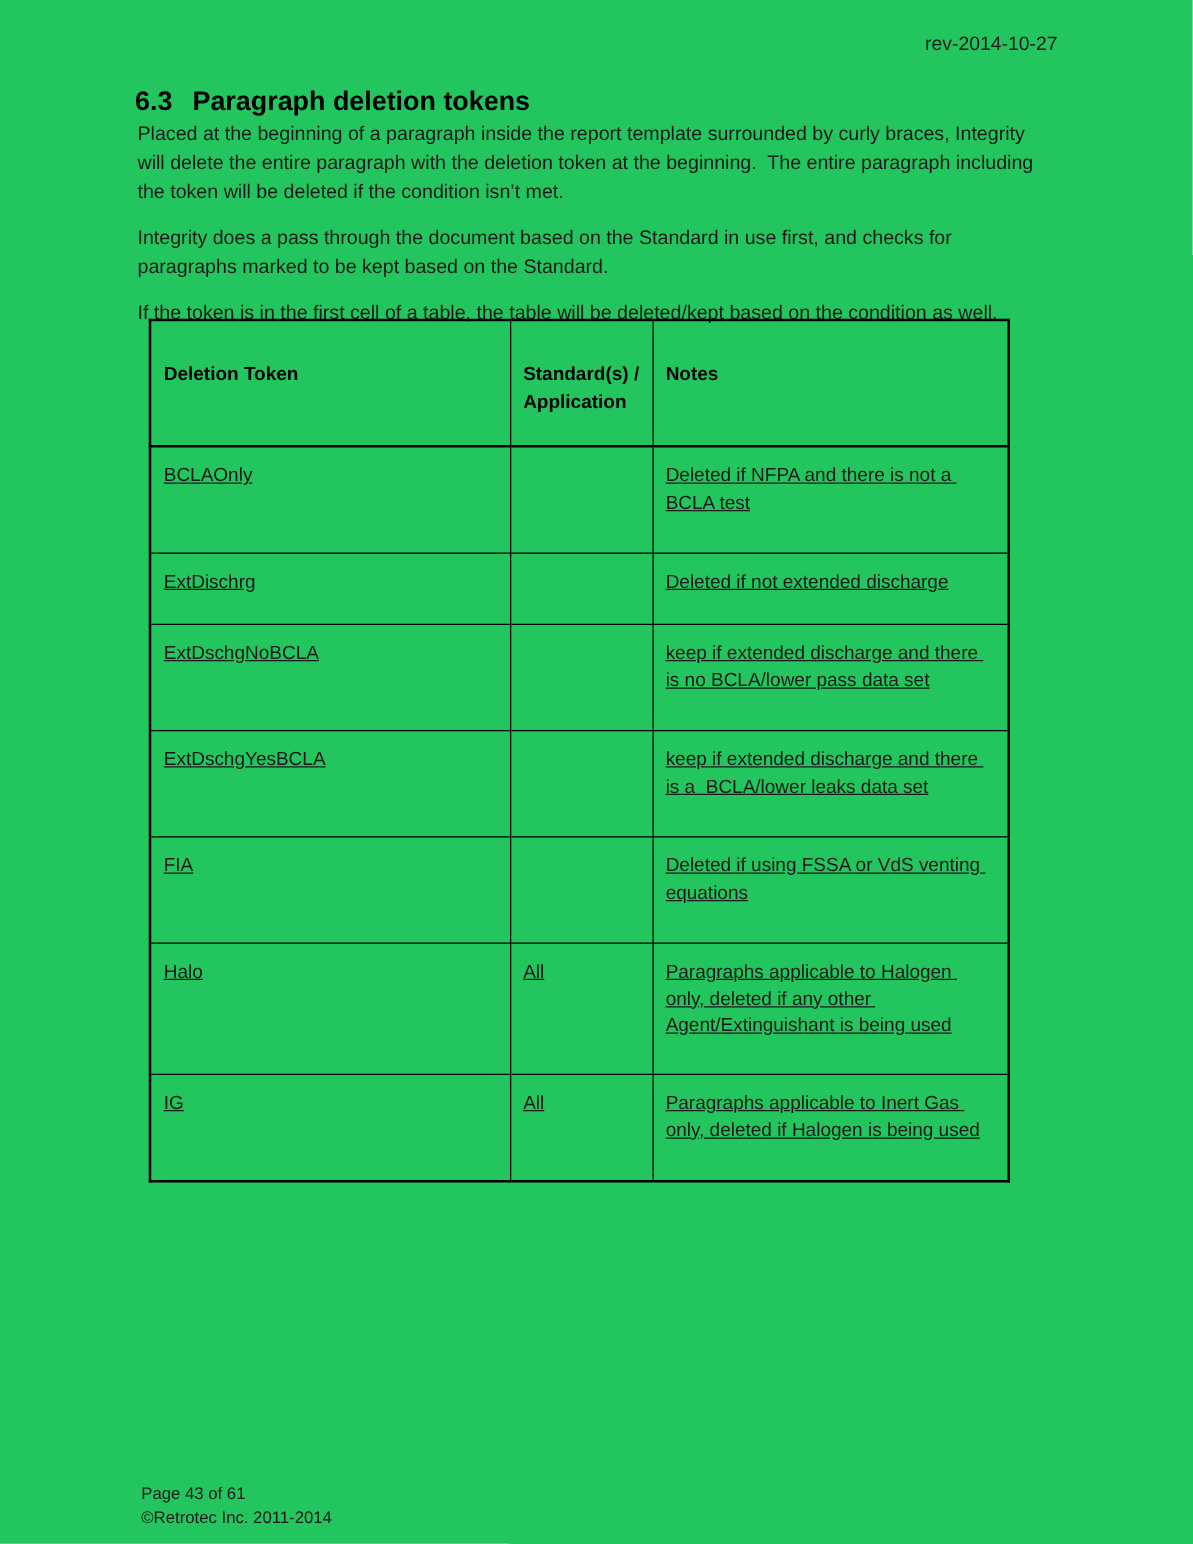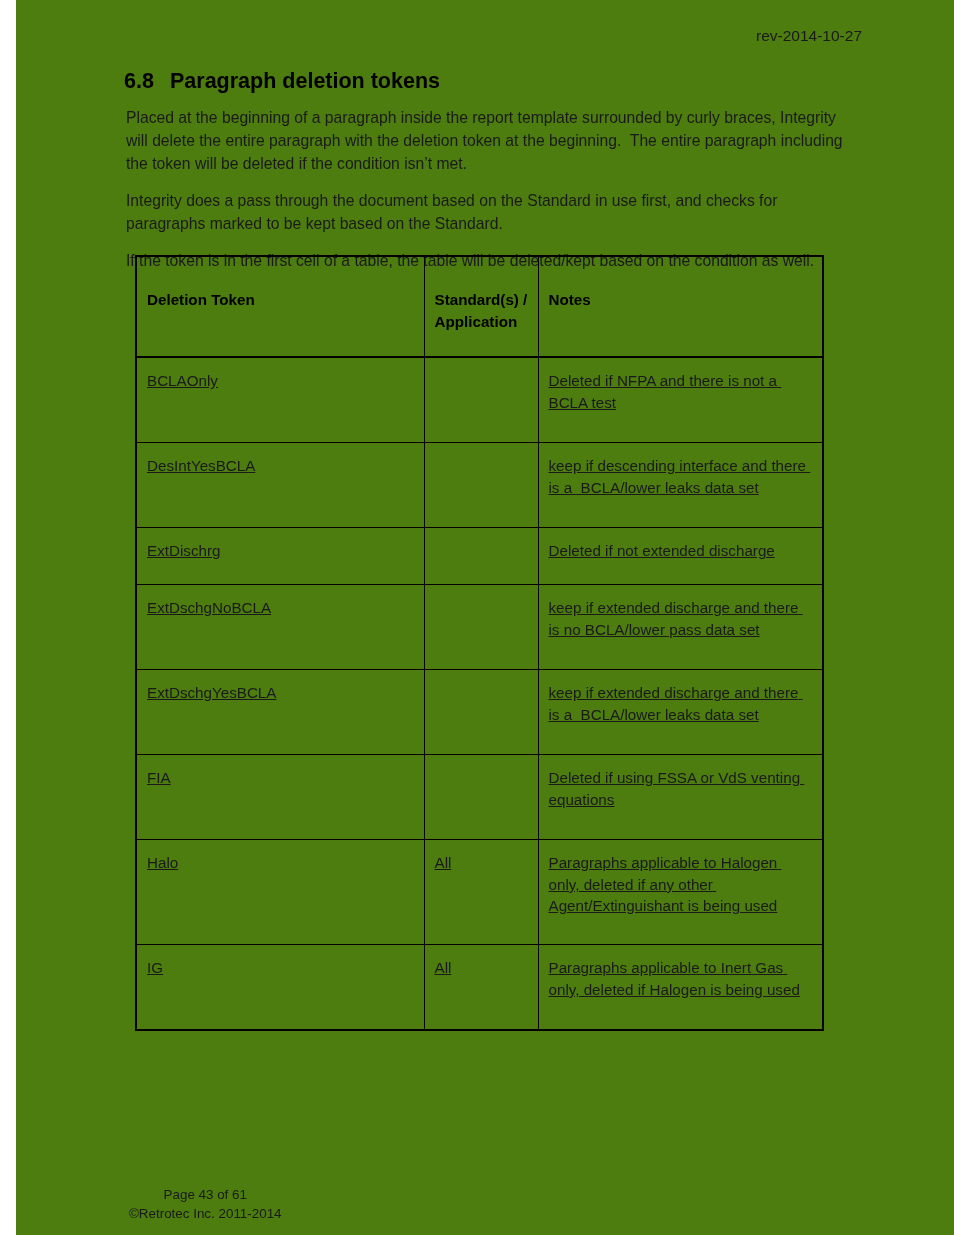--- a/index.html
+++ b/index.html
@@ -13,22 +13,21 @@
     height: 1235px;
     position: relative;
     font-family: "Liberation Sans", sans-serif;
     color: #000000;
     overflow: hidden;
   }
 
   .page {
     position: absolute;
     inset: 0;
-    background: #4d7c0f;
-    margin-left: 16px;
+    background: #22c55e;
   }
 
   
   .doc-header {
     position: absolute;
     top: 27px;
     left: 108px;
     width: 738px;
     text-align: right;
     font-size: 15.5px;
@@ -46,21 +45,21 @@
     font-weight: bold;
     line-height: 1.25;
     color: #000000;
     white-space: pre;
   }
   .section-heading .num { display: inline-block; min-width: 46px; }
 
   
   .body-block {
     position: absolute;
-    top: 106px;
+    top: 96px;
     left: 110px;
     width: 726px;
   }
   .para {
     font-size: 15.7px;
     line-height: 1.47;
     color: #1a1a1a;
     margin: 0 0 14px 0;
     text-align: left;
     white-space: pre-wrap;
@@ -113,30 +112,30 @@
 
   
   .doc-footer {
     position: absolute;
     left: 113px;
     top: 1185px;
     font-size: 13.4px;
     line-height: 1.44;
     color: #1a1a1a;
   }
-  .doc-footer div { white-space: pre; text-align: center; }
+  .doc-footer div { white-space: pre; }
 </style>
 </head>
 <body>
 
 <div class="page">
 
   <div class="doc-header">rev-2014-10-27</div>
 
-  <div class="section-heading"><span class="num">6.8</span><span>Paragraph deletion tokens</span></div>
+  <div class="section-heading"><span class="num">6.3</span><span>Paragraph deletion tokens</span></div>
 
   <div class="body-block">
     <p class="para">Placed at the beginning of a paragraph inside the report template surrounded by curly braces, Integrity will delete the entire paragraph with the deletion token at the beginning.  The entire paragraph including the token will be deleted if the condition isn’t met.</p>
     <p class="para">Integrity does a pass through the document based on the Standard in use first, and checks for paragraphs marked to be kept based on the Standard.</p>
     <p class="para last">If the token is in the first cell of a table, the table will be deleted/kept based on the condition as well.</p>
   </div>
 
   <table class="token-table">
     <colgroup>
       <col class="c1">
@@ -149,25 +148,20 @@
         <th>Standard(s) /
 Application</th>
         <th>Notes</th>
       </tr>
     </thead>
     <tbody>
       <tr class="tall">
         <td>BCLAOnly</td>
         <td></td>
         <td>Deleted if NFPA and there is not a BCLA test</td>
-      </tr>
-      <tr class="tall">
-        <td>DesIntYesBCLA</td>
-        <td></td>
-        <td>keep if descending interface and there is a  BCLA/lower leaks data set</td>
       </tr>
       <tr class="short">
         <td>ExtDischrg</td>
         <td></td>
         <td>Deleted if not extended discharge</td>
       </tr>
       <tr class="tall">
         <td>ExtDschgNoBCLA</td>
         <td></td>
         <td>keep if extended discharge and there is no BCLA/lower pass data set</td>

